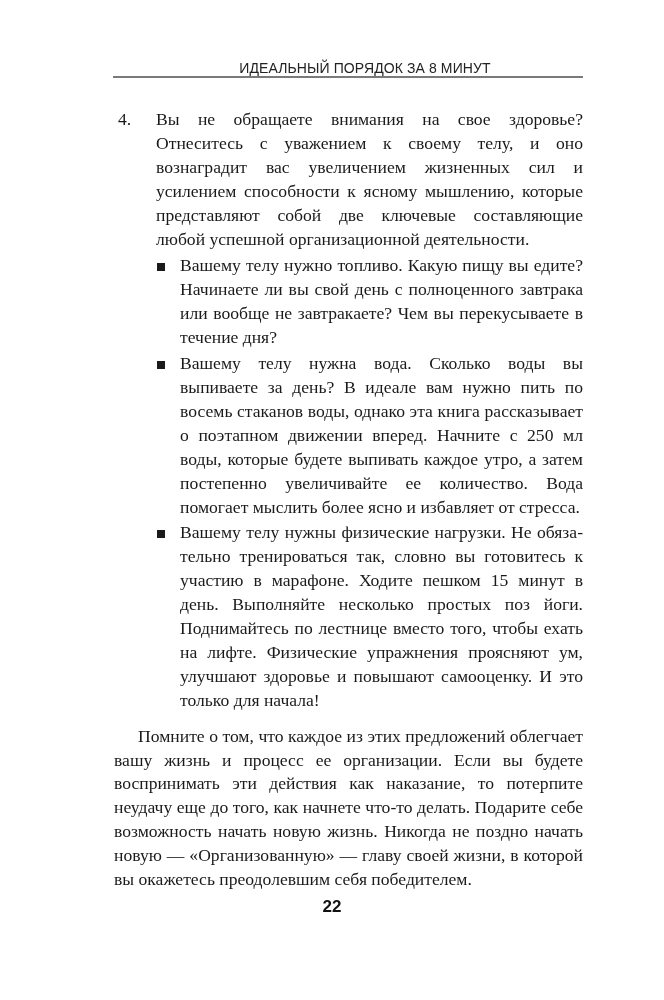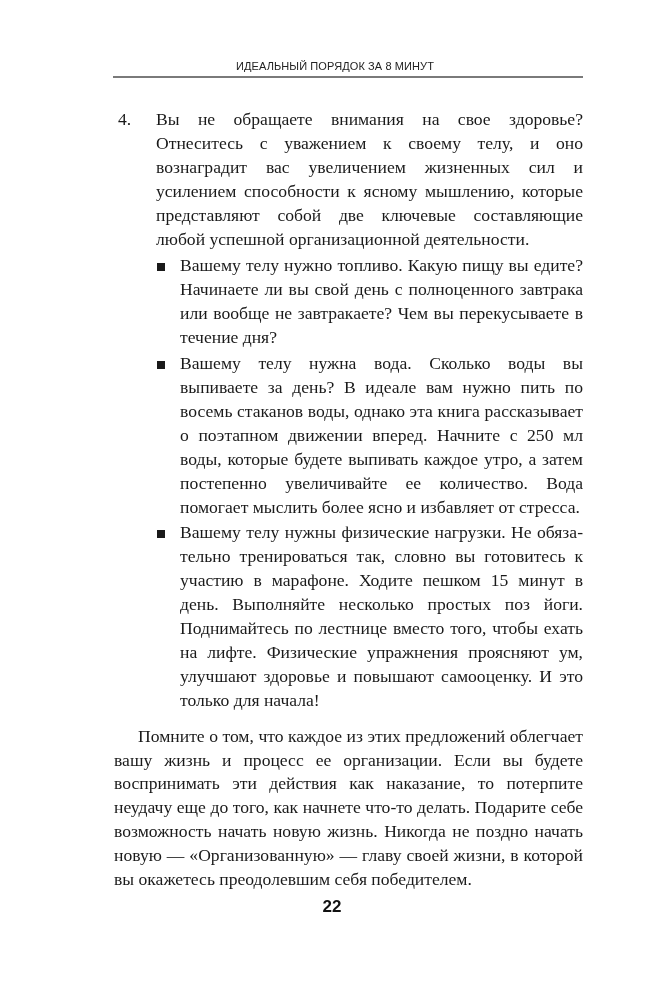--- a/index.html
+++ b/index.html
@@ -9,26 +9,26 @@
     }
     body {
       width: 664px;
       height: 1000px;
       position: relative;
       overflow: hidden;
       color: #1a1a1a;
     }
     .running-head {
       position: absolute;
-      left: 100px;
+      left: 130px;
       top: 60px;
       width: 470px;
       text-align: center;
       font-family: "Liberation Sans", sans-serif;
-      font-size: 11px;
+      font-size: 14px;
       letter-spacing: 0.1px;
       color: #222;
     }
     .head-rule {
       position: absolute;
       left: 113px;
       top: 76px;
       width: 470px;
       height: 2px;
       background: #7a7a7a;

